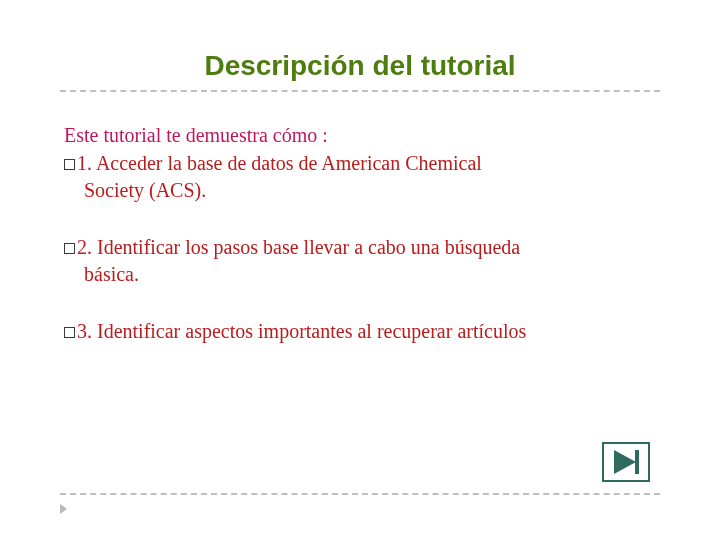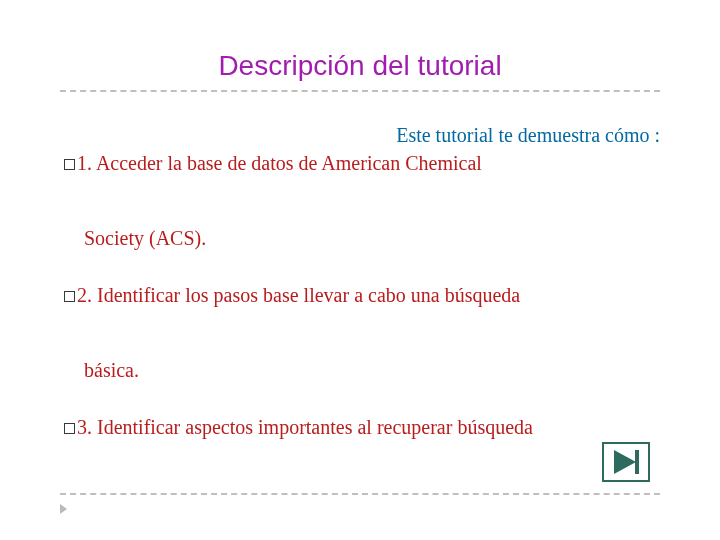--- a/index.html
+++ b/index.html
@@ -16,39 +16,38 @@
       overflow: hidden;
     }
     .slide {
       padding: 50px 60px 20px 60px;
       height: 100%;
       position: relative;
     }
     .title {
       font-family: Arial, Helvetica, sans-serif;
       font-size: 28px;
-      font-weight: 400;
-      color: #a21caf;
+      font-weight: 700;
+      color: #4d7c0f;
       text-align: center;
       margin-bottom: 8px;
     }
     .divider {
       border: none;
       border-top: 2px dashed #bfbfbf;
       margin-bottom: 30px;
     }
     .content {
       padding-left: 4px;
     }
     .intro {
       font-size: 20px;
-      color: #0369a1;
+      color: #be185d;
       margin-bottom: 2px;
       line-height: 1.3;
-      text-align: right;
     }
     .item {
       font-size: 20px;
       color: #b91c1c;
       line-height: 1.35;
       margin-bottom: 30px;
     }
     .item:last-of-type {
       margin-bottom: 0;
     }
@@ -58,21 +57,20 @@
       height: 11px;
       border: 1.5px solid #3a3a3a;
       vertical-align: baseline;
       margin-right: 2px;
       position: relative;
       top: 0px;
     }
     .item-continuation {
       display: block;
       padding-left: 20px;
-      margin-top: 48px;
     }
     .bottom-divider {
       position: absolute;
       bottom: 45px;
       left: 60px;
       right: 60px;
       border: none;
       border-top: 2px dashed #bfbfbf;
     }
     .nav-button {
@@ -110,21 +108,21 @@
       <span class="bullet-marker"></span><span>1.</span> <span>Acceder  la base de datos de American Chemical</span>
       <span class="item-continuation">Society (ACS).</span>
     </p>
 
     <p class="item">
       <span class="bullet-marker"></span><span>2.</span> <span>Identificar  los pasos base llevar a cabo una  búsqueda</span>
       <span class="item-continuation">básica.</span>
     </p>
 
     <p class="item">
-      <span class="bullet-marker"></span><span>3.</span> <span>Identificar aspectos importantes al recuperar búsqueda</span>
+      <span class="bullet-marker"></span><span>3.</span> <span>Identificar aspectos importantes al recuperar artículos</span>
     </p>
   </div>
 
   <div class="nav-button">
     <svg width="48" height="40" viewBox="0 0 48 40">
       <rect x="1" y="1" width="46" height="38" fill="none" stroke="#2e6b5e" stroke-width="2"></rect>
       <polygon points="12,8 34,20 12,32" fill="#2e6b5e"></polygon>
       <rect x="33" y="8" width="4" height="24" fill="#2e6b5e"></rect>
     </svg>
   </div>

